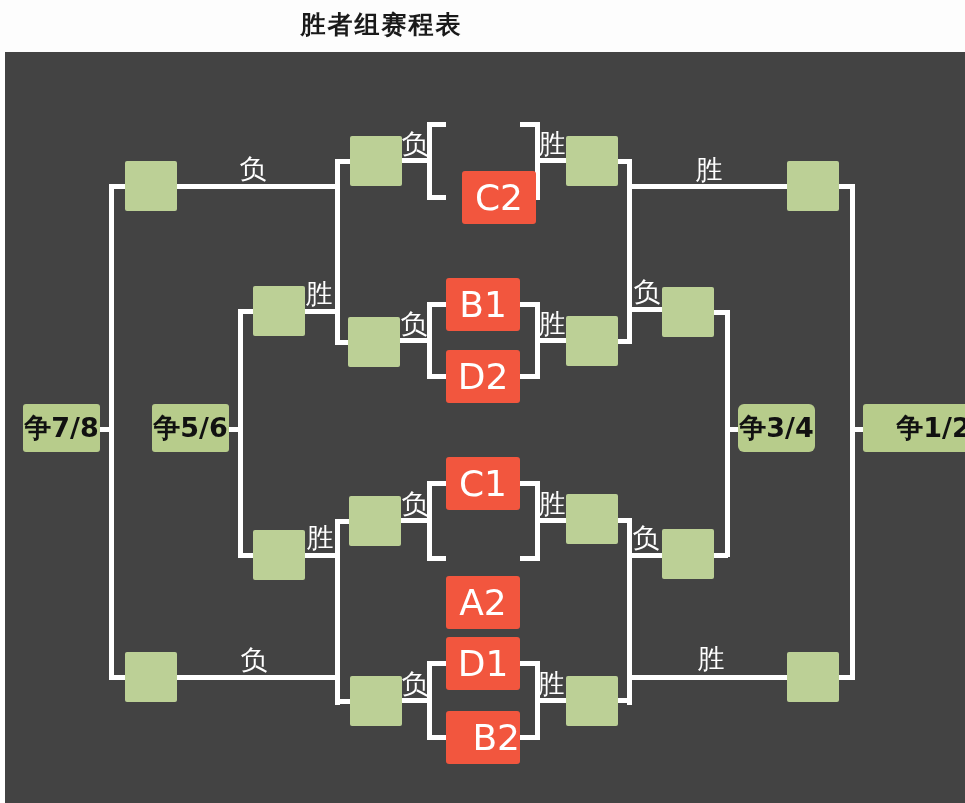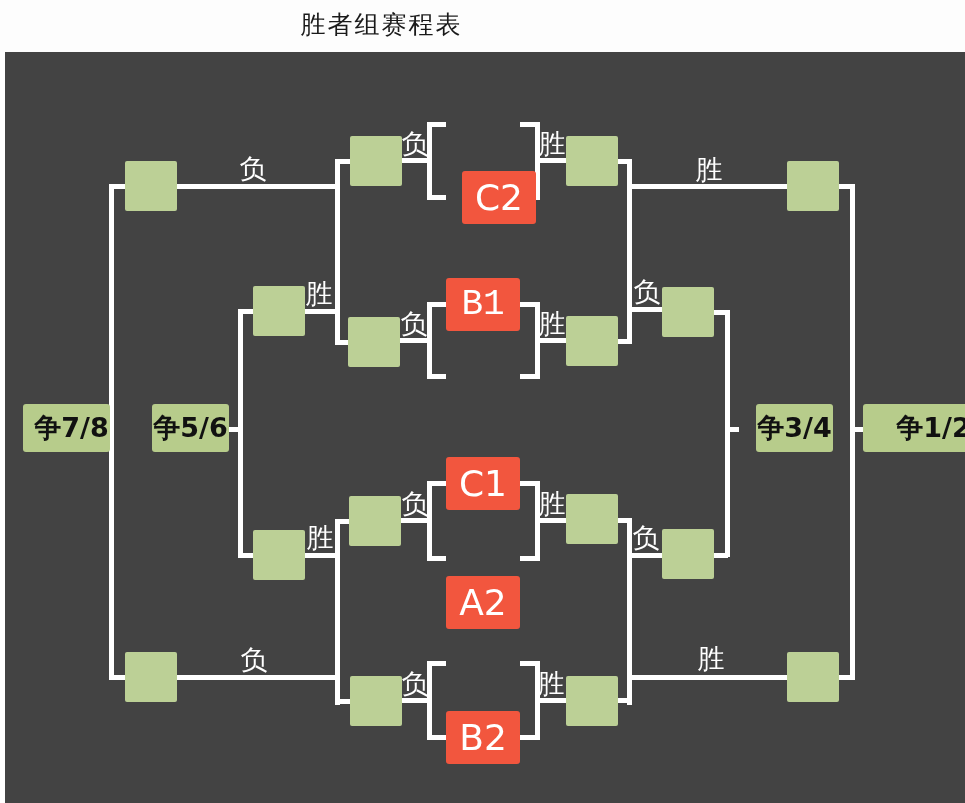--- a/index.html
+++ b/index.html
@@ -1,20 +1,20 @@
 <!DOCTYPE html>
 <html><head>
 <meta charset="utf-8">
 <style>
   html,body{margin:0;padding:0;background:#ffffff;}
   .stage{position:relative;width:965px;height:803px;background:#ffffff;overflow:hidden;
          font-family:"DejaVu Sans","Liberation Sans",sans-serif;}
   .titlebar{position:absolute;left:0;top:0;width:965px;height:52px;background:#fdfdfd;}
   .title{position:absolute;left:0;top:0;width:763px;height:52px;line-height:50px;
-         text-align:center;font-size:25px;font-weight:400;color:#1a1a1a;letter-spacing:2px;}
+         text-align:center;font-size:25px;font-weight:700;color:#1a1a1a;letter-spacing:2px;}
   .panel{position:absolute;left:5px;top:52px;width:960px;height:751px;background:#434343;}
   
   .ln{position:absolute;background:#ffffff;}
   .hl{height:5px;}
   .vl{width:5px;}
   .node{position:absolute;width:52px;height:50px;background:#bcd096;border-radius:2px;}
   .team{position:absolute;width:74px;height:53px;background:#f2563e;border-radius:3px;
         color:#ffffff;font-size:36px;font-weight:500;text-align:center;line-height:53px;}
   .place{position:absolute;width:77px;height:48px;background:#b7cc8b;border-radius:3px;
          color:#111111;font-size:27px;font-weight:600;text-align:center;line-height:48px;}
@@ -122,28 +122,30 @@
   <div class="node" style="left:253px;top:530px;"></div>
   <div class="node" style="left:349px;top:496px;"></div>
   <div class="node" style="left:350px;top:676px;"></div>
   <div class="node" style="left:125px;top:652px;"></div>
   <div class="node" style="left:566px;top:494px;"></div>
   <div class="node" style="left:566px;top:676px;"></div>
   <div class="node" style="left:662px;top:529px;"></div>
   <div class="node" style="left:787px;top:652px;"></div>
 
   <div class="team" style="left:462px;top:171px;text-align:center;">C2</div>
-  <div class="team" style="left:446px;top:278px;font-family:Liberation Mono, monospace;">B1</div>
+  <div class="team" style="left:446px;top:278px;">B1</div>
+  <div class="team" style="left:446px;top:350px;">D2</div>
   <div class="team" style="left:446px;top:457px;">C1</div>
   <div class="team" style="left:446px;top:532px;margin-top:44px;">A2</div>
-  <div class="team" style="left:446px;top:711px;">B2</div>
+  <div class="team" style="left:446px;top:637px;">D1</div>
+  <div class="team" style="left:446px;top:711px;text-align:right;">B2</div>
 
-  <div class="place" style="left:23px;top:404px;padding-left:10px;">争7/8</div>
+  <div class="place" style="left:23px;top:404px;">争7/8</div>
   <div class="place" style="left:152px;top:404px;">争5/6</div>
-  <div class="place" style="left:756px;top:404px;">争3/4</div>
+  <div class="place" style="left:738px;top:404px;border-radius:6px;">争3/4</div>
   <div class="place" style="left:863px;top:404px;padding-left:32px;">争1/2</div>
 
   <div class="elabel" style="left:236px;top:155px;">负</div>
   <div class="elabel" style="left:398px;top:130px;">负</div>
   <div class="elabel" style="left:535px;top:130px;">胜</div>
   <div class="elabel" style="left:302px;top:280px;">胜</div>
   <div class="elabel" style="left:397px;top:310px;">负</div>
   <div class="elabel" style="left:535px;top:310px;">胜</div>
   <div class="elabel" style="left:692px;top:156px;">胜</div>
   <div class="elabel" style="left:630px;top:278px;">负</div>

